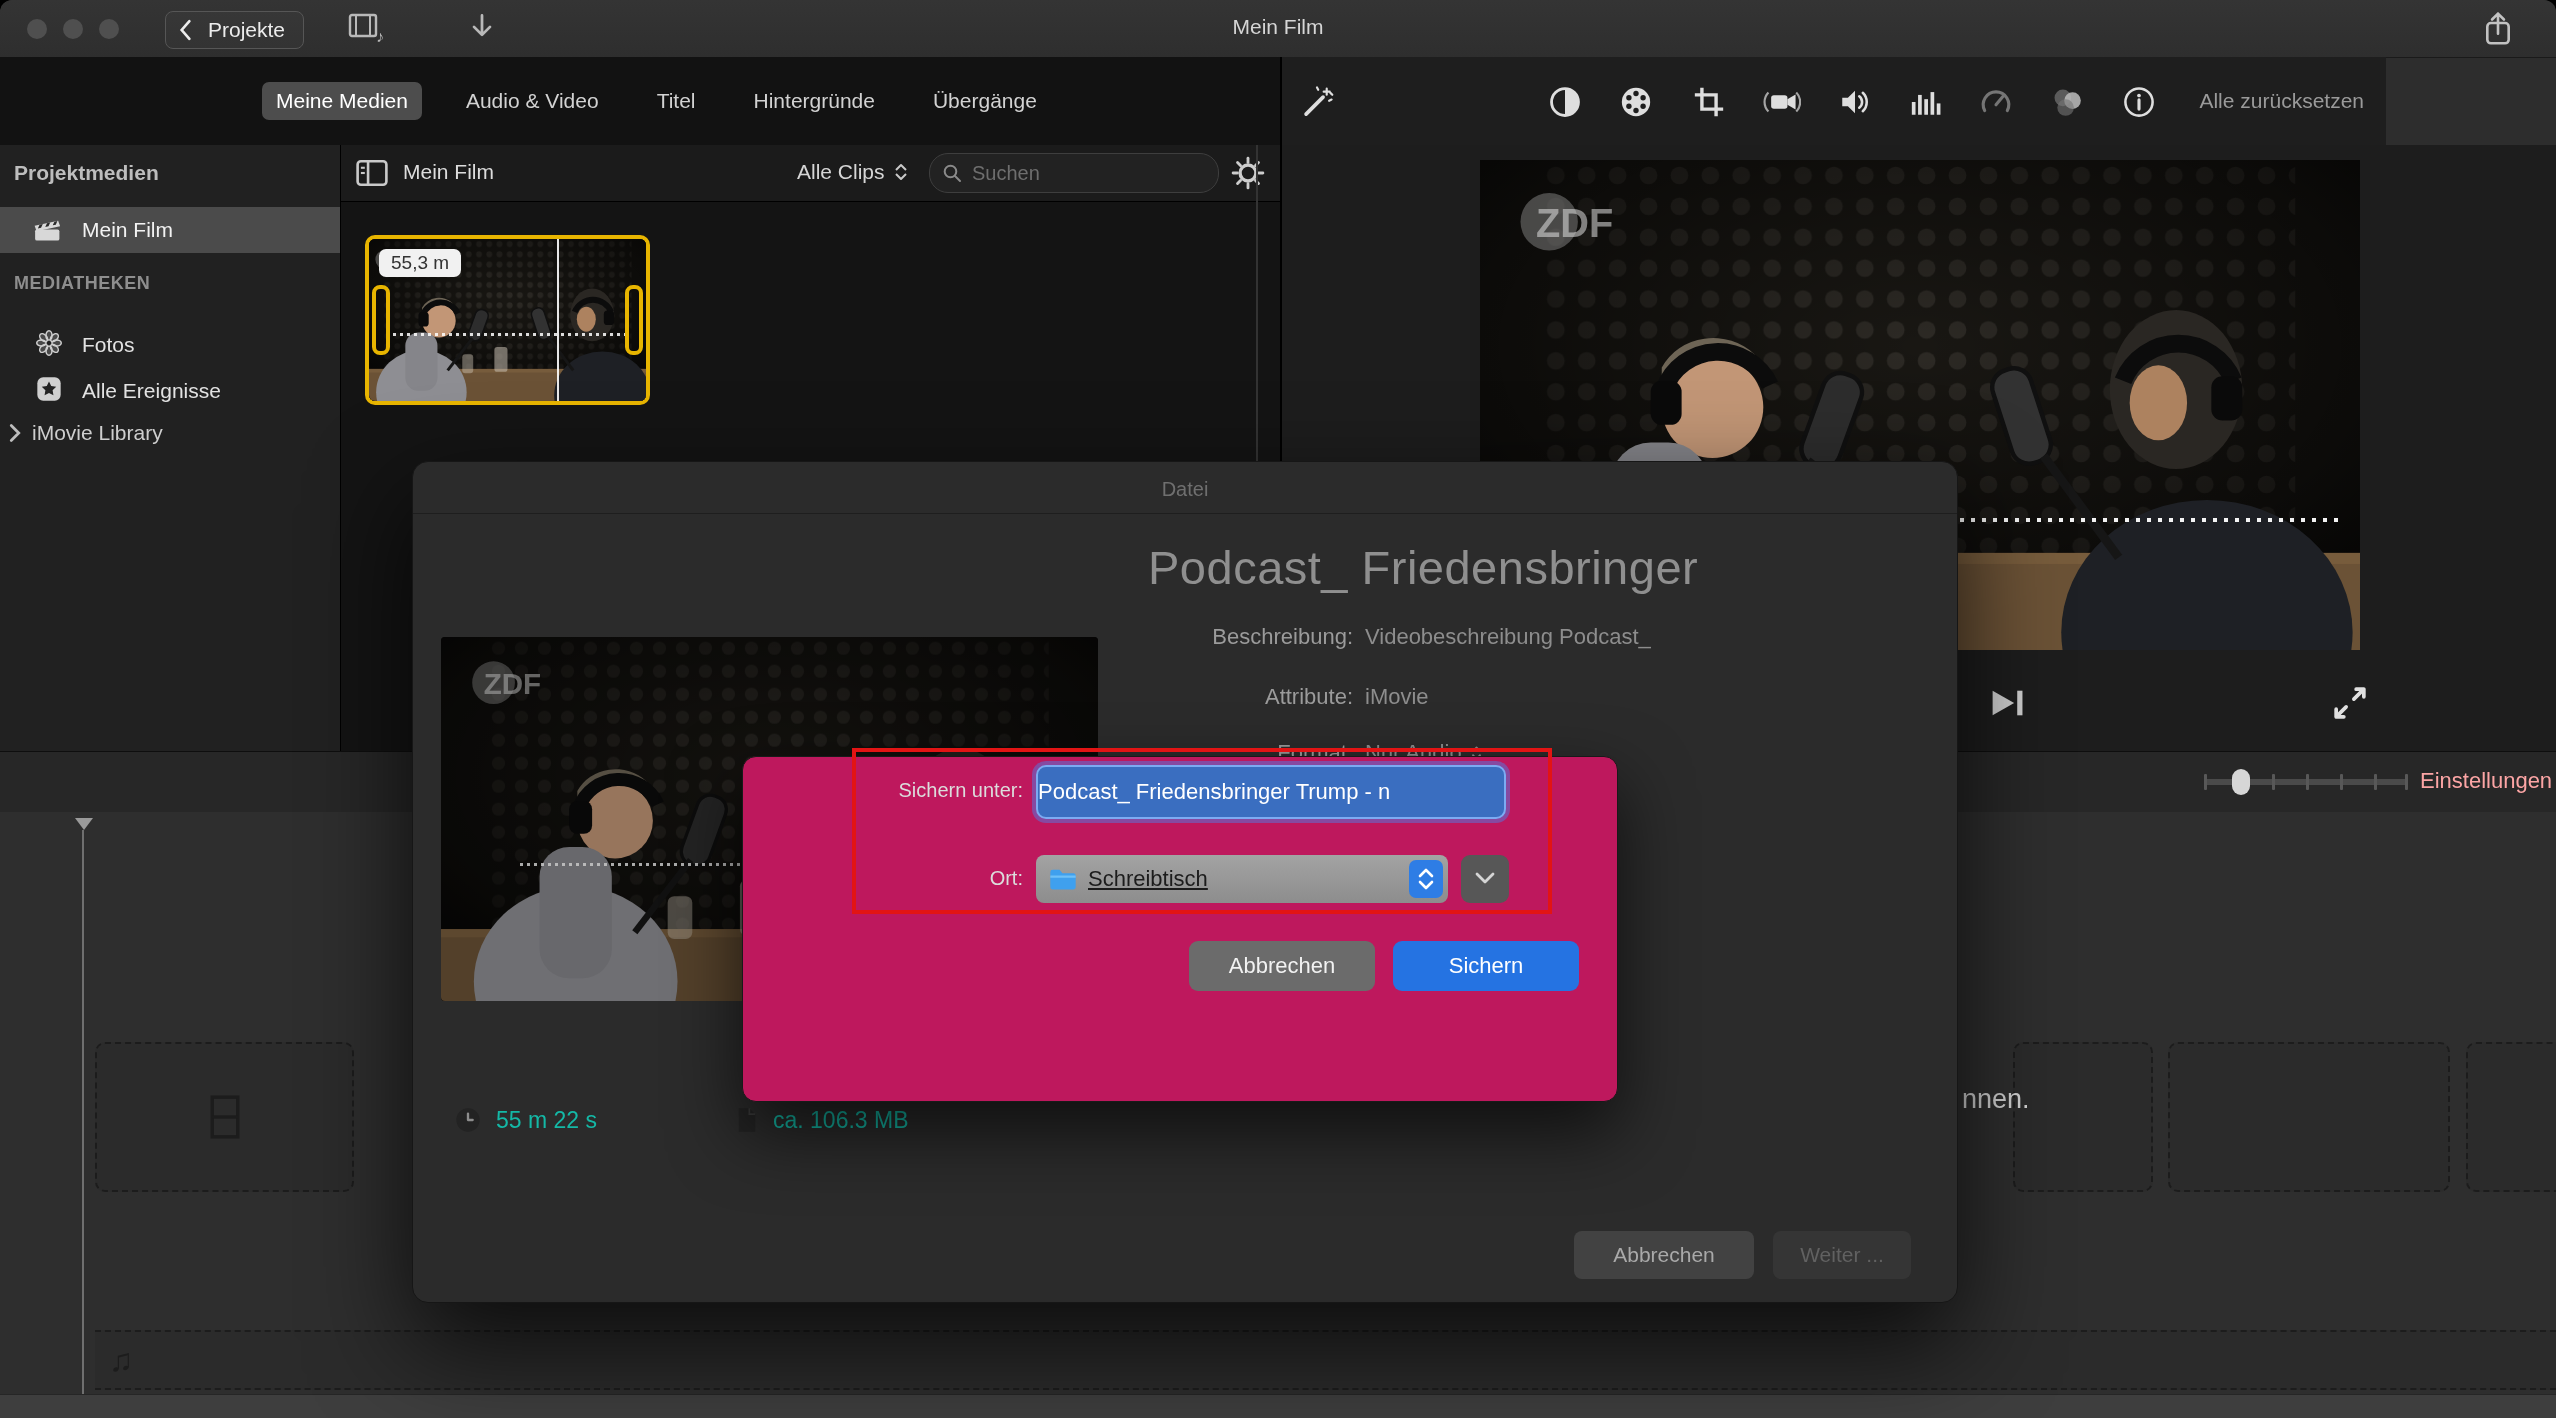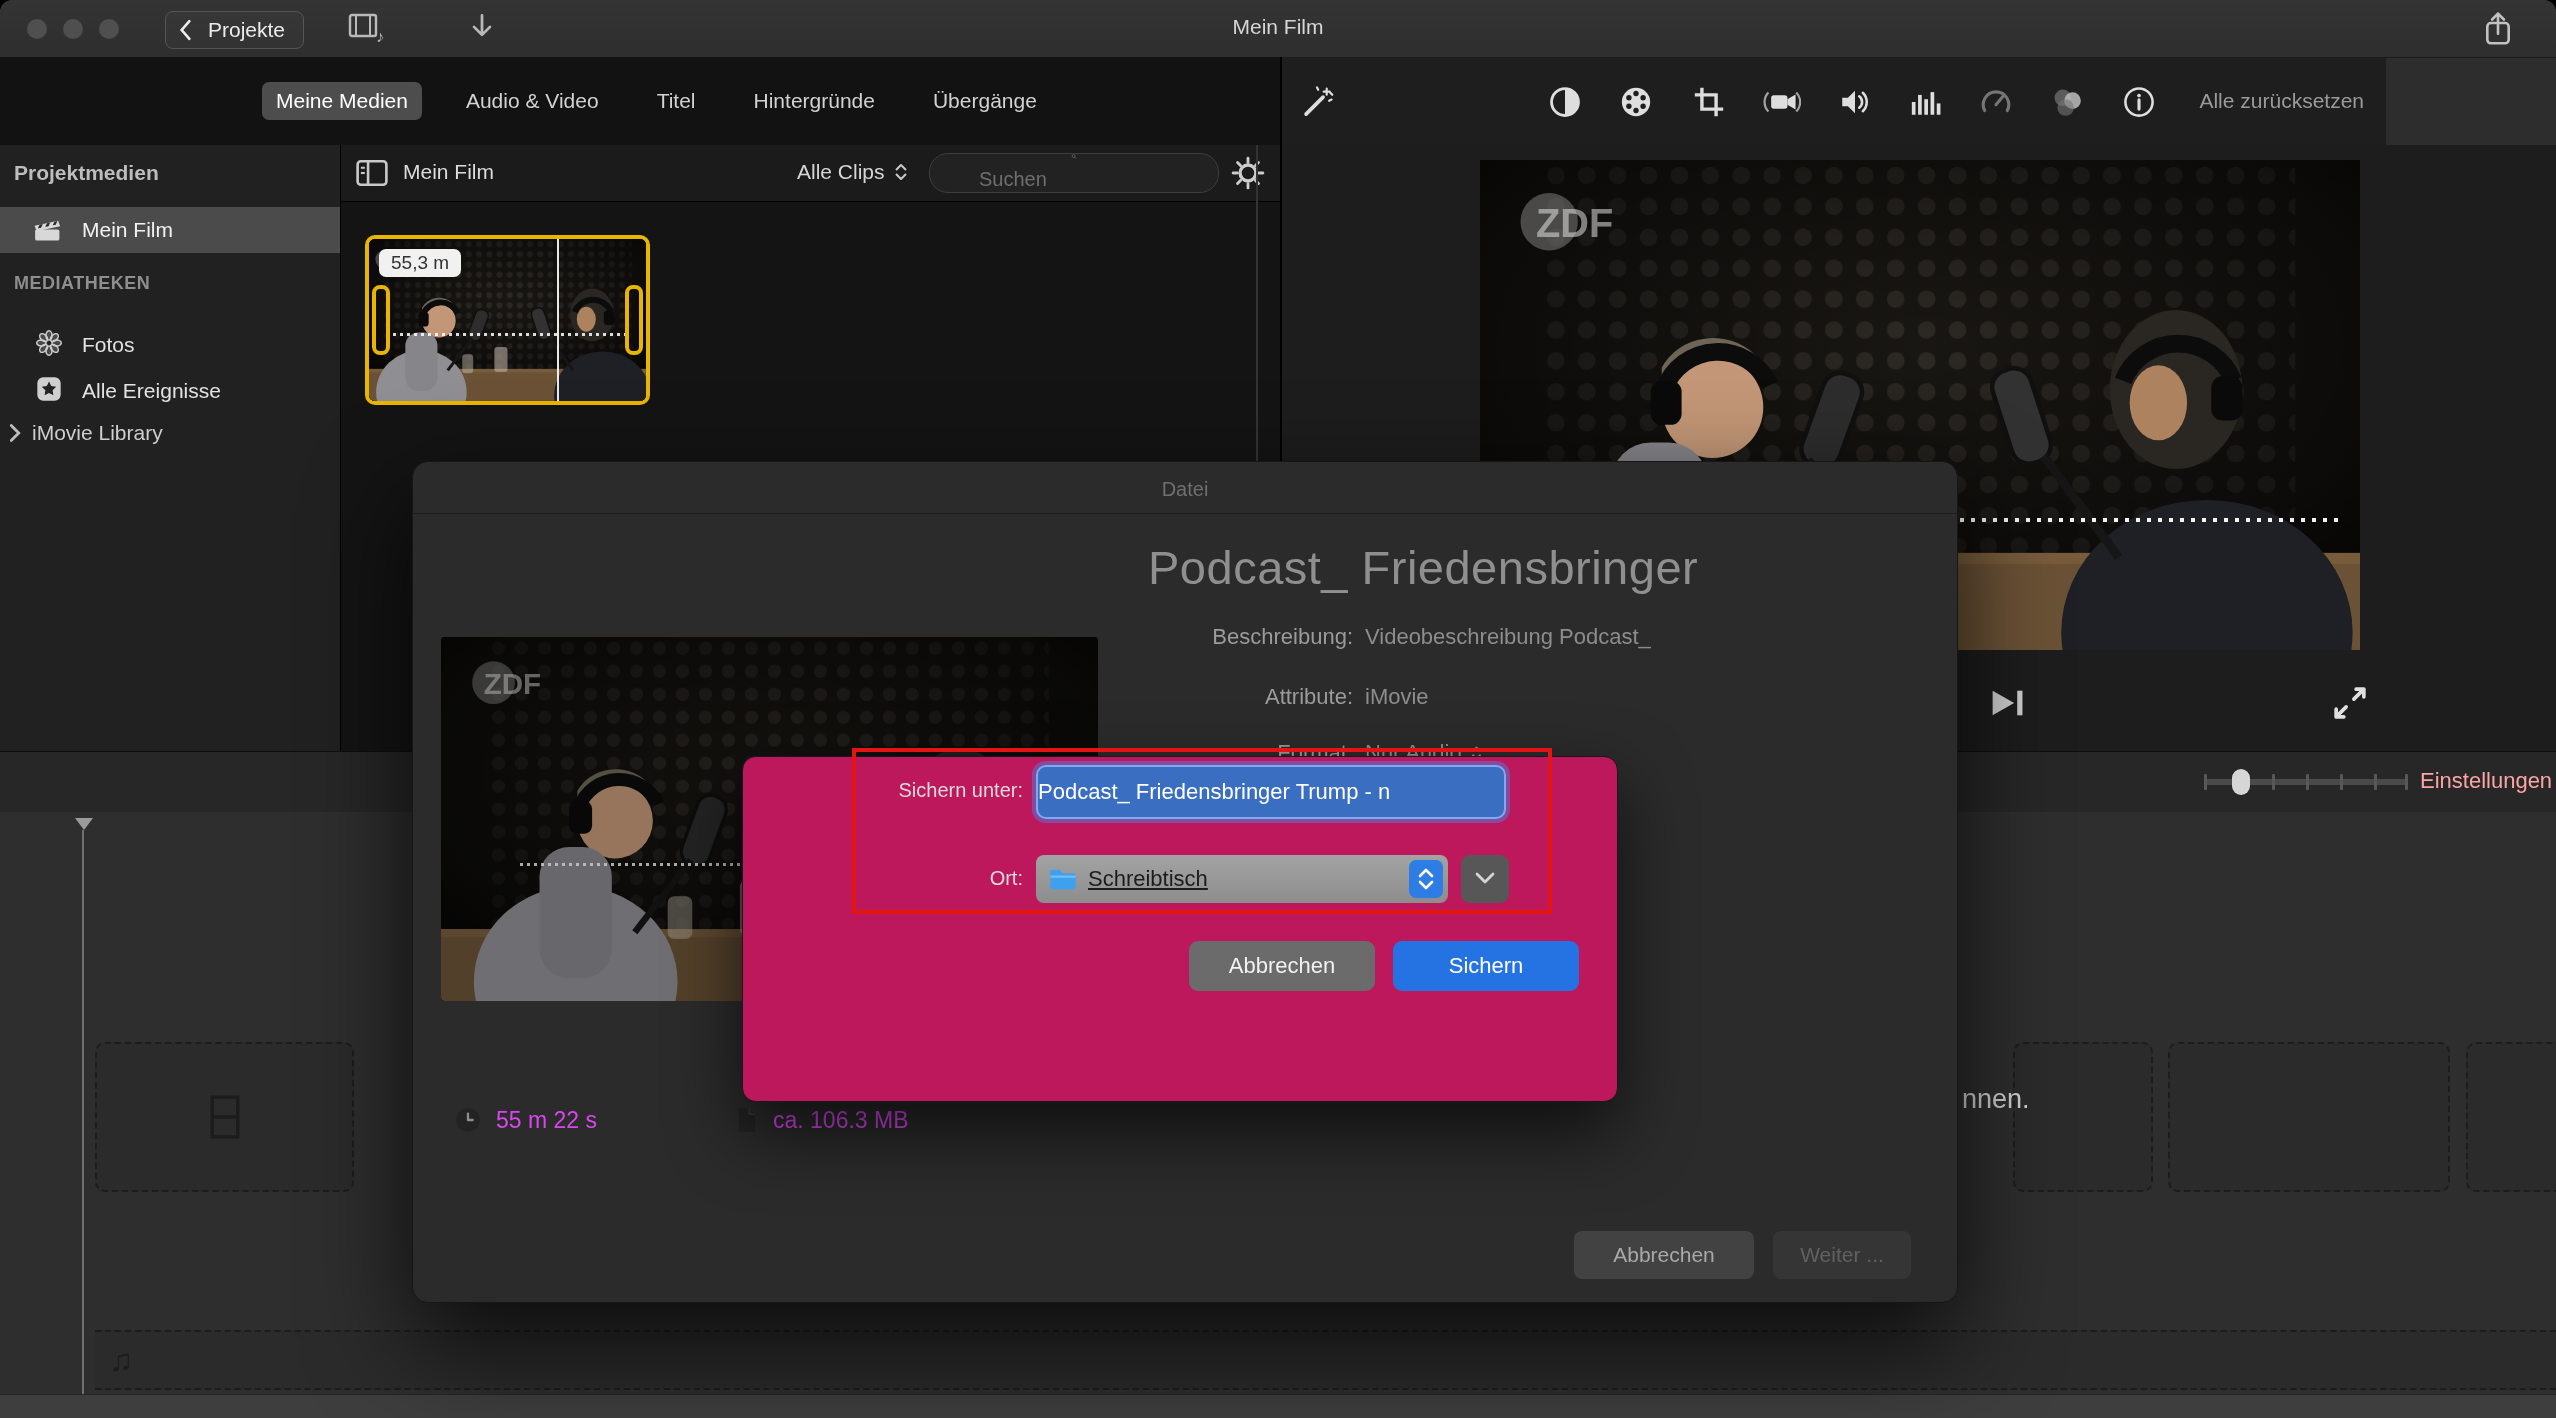--- a/index.html
+++ b/index.html
@@ -42,21 +42,21 @@
   .sb-item{position:absolute;left:0;width:340px;height:40px;display:flex;align-items:flex-end;color:#e2e2e2;font-size:21px;}
   .sb-item .ic{width:30px;margin-left:34px;margin-right:18px;display:flex;justify-content:center;}
   .sb-lib{position:absolute;left:8px;top:276px;display:flex;align-items:center;gap:10px;color:#cecece;font-size:21px;}
 
   
   .mbrowser{position:absolute;left:341px;top:145px;width:939px;height:606px;background:#141414;}
   .mb-header{position:absolute;left:0;top:0;width:939px;height:56px;background:#1b1b1b;border-bottom:1px solid #000;}
   .mb-title{position:absolute;left:62px;top:15px;font-size:21px;color:#dcdcdc;}
   .mb-filter{position:absolute;left:456px;top:15px;font-size:21px;color:#d6d6d6;display:flex;align-items:center;gap:8px;}
   .search-pill{position:absolute;left:588px;top:8px;width:264px;height:38px;border-radius:19px;
-     background:#222;border:1px solid #3e3e3e;display:flex;align-items:center;padding:0 12px;gap:8px;flex-direction:column;}
+     background:#222;border:1px solid #3e3e3e;display:flex;align-items:center;padding:0 12px;gap:8px;}
   .search-pill input{background:transparent;border:none;outline:none;color:#bbb;font-size:20px;width:190px;
      font-family:"Liberation Sans",sans-serif;}
   .search-pill input::placeholder{color:#6e6e6e;}
   .mb-scroll{position:absolute;left:915px;top:0;width:2px;height:606px;background:#333;}
 
   
   .clip{position:absolute;left:24px;top:90px;width:277px;height:162px;border:4px solid #e8b500;border-radius:10px;overflow:hidden;background:#000;}
   .clip-badge{position:absolute;left:10px;top:10px;background:#f1f1f1;color:#333;font-size:19px;
      padding:3px 12px;border-radius:7px;z-index:3;}
   .clip-playhead{position:absolute;left:68%;top:0;width:2px;height:100%;background:rgba(255,255,255,.9);z-index:2;}
@@ -95,21 +95,21 @@
   .dialog{position:absolute;left:412px;top:461px;width:1544px;height:840px;background:#2b2b2b;
      border:1px solid #161616;border-radius:16px;box-shadow:0 40px 100px rgba(0,0,0,.75);z-index:10;}
   .dlg-title{position:absolute;left:0;right:0;top:16px;text-align:center;font-size:20px;color:#6f6f6f;}
   .dlg-sep{position:absolute;left:0;right:0;top:51px;height:1px;background:#1e1e1e;}
   .dlg-thumb{position:absolute;left:28px;top:175px;width:657px;height:364px;border-radius:4px;overflow:hidden;
      background:#0b0b0b;filter:brightness(.78);}
   .dlg-proj-title{position:absolute;left:735px;top:78px;width:800px;font-size:47px;color:#8f8f8f;letter-spacing:.5px;white-space:nowrap;}
   .dlg-row{position:absolute;left:600px;width:900px;display:flex;font-size:22px;}
   .dlg-row .lab{width:340px;text-align:right;color:#9b9b9b;}
   .dlg-row .val{margin-left:12px;color:#8d8d8d;display:flex;align-items:center;gap:8px;}
-  .dlg-stats{position:absolute;left:41px;top:644px;display:flex;align-items:center;gap:14px;color:#d946ef;font-size:23px;}
+  .dlg-stats{position:absolute;left:41px;top:644px;display:flex;align-items:center;gap:14px;color:#14b8a6;font-size:23px;}
   .dlg-stats .gap{width:110px;}
   .dlg-btn{position:absolute;top:769px;height:48px;border-radius:8px;font-size:21px;
      display:flex;align-items:center;justify-content:center;}
   .dlg-cancel{left:1161px;width:180px;background:#424242;color:#a9a9a9;}
   .dlg-next{left:1360px;width:138px;background:#353535;color:#616161;}
 
   
   .sheet{position:absolute;left:742px;top:756px;width:874px;height:344px;background:#be185d;
      border:1px solid #191919;border-radius:14px;box-shadow:0 30px 70px rgba(0,0,0,.65);z-index:20;}
   .sh-label{position:absolute;width:270px;text-align:right;color:#dcdcdc;font-size:20px;}

